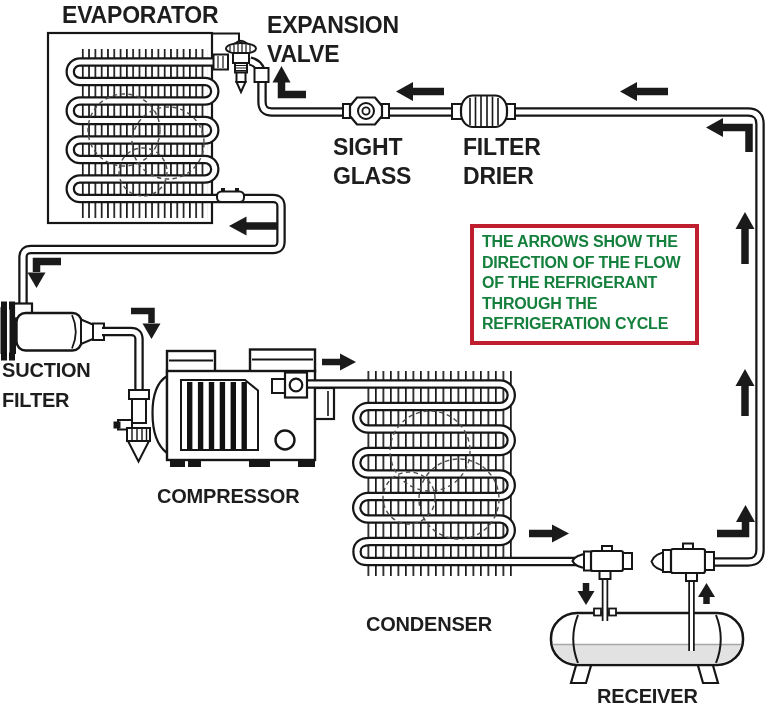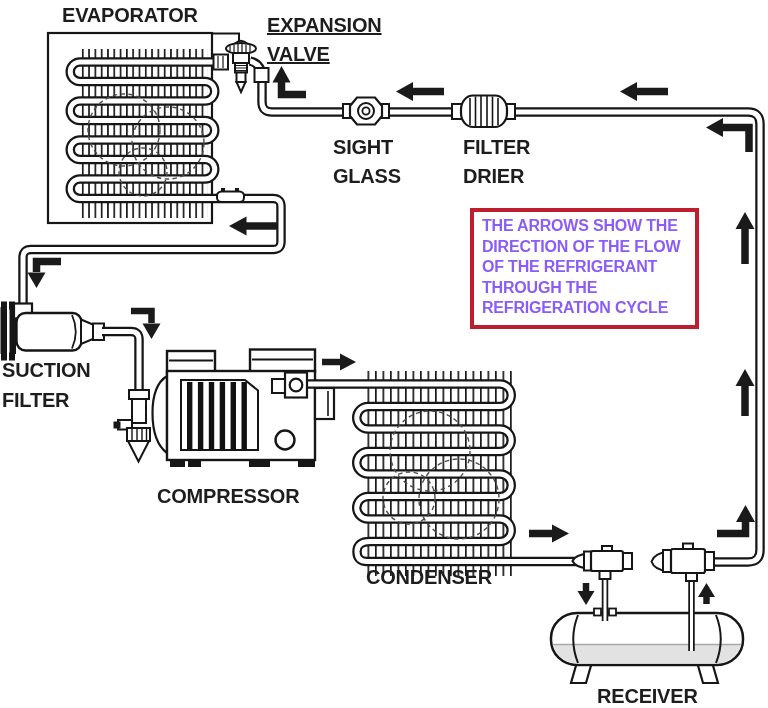--- a/index.html
+++ b/index.html
@@ -1,24 +1,24 @@
 <!DOCTYPE html>
 <html><head>
 <meta charset="utf-8">
 <style>
   html,body{margin:0;padding:0;background:#fff;}
   #stage{position:relative;width:768px;height:708px;background:#ffffff;overflow:hidden;
          font-family:"Liberation Sans", sans-serif;}
   #diagram-svg{position:absolute;left:0;top:0;}
   .lbl{position:absolute;font-weight:bold;color:#1d1d1d;white-space:pre-line;
-       letter-spacing:-0.2px;line-height:29px;font-size:20px;z-index:5;}
+       letter-spacing:-0.2px;line-height:29px;font-size:23px;z-index:5;}
   .lbl.big{font-size:20px;line-height:30px;}
-  #note-box{position:absolute;left:470px;top:208px;width:229px;box-sizing:border-box;
+  #note-box{position:absolute;left:470px;top:224px;width:229px;box-sizing:border-box;
             border:4px solid #be1e2d;padding:4px 6px 6px 8px;z-index:5;
-            font-weight:bold;font-size:16px;line-height:20.6px;color:#8b5cf6;
+            font-weight:bold;font-size:16px;line-height:20.6px;color:#15803d;
             white-space:pre-line;letter-spacing:-0.2px;}
   
   .to{stroke:#161616;stroke-width:9.5;fill:none;}
   .ti{stroke:#ffffff;stroke-width:5;fill:none;}
   .tno{stroke:#161616;stroke-width:6.5;fill:none;}
   .tni{stroke:#ffffff;stroke-width:3;fill:none;}
   .ln{stroke:#161616;fill:none;}
   .part{fill:#ffffff;stroke:#161616;}
   .arrow-shaft{stroke:#1a1a1a;stroke-width:7.5;fill:none;stroke-linejoin:miter;}
   .arrow-shaft.sm{stroke-width:6.5;}
@@ -268,30 +268,30 @@
     <path class="arrow-shaft sm" d="M 586,583 L 586,592"></path>
     <polygon class="arrow-head" points="586,605 577.5,591 594.5,591"></polygon>
   </g>
   <g>
     <path class="arrow-shaft sm" d="M 706.5,604 L 706.5,596"></path>
     <polygon class="arrow-head" points="706.5,583 698,597 715,597"></polygon>
   </g>
 </svg>
 
   <div class="lbl" style="left:62px;top:1px;">EVAPORATOR</div>
-  <div class="lbl" style="left:267px;top:11px;text-decoration:underline;">EXPANSION
+  <div class="lbl" style="left:267px;top:11px;">EXPANSION
 VALVE</div>
   <div class="lbl" style="left:333px;top:133px;">SIGHT
 GLASS</div>
   <div class="lbl" style="left:463px;top:133px;">FILTER
 DRIER</div>
   <div class="lbl big" style="left:2px;top:355px;">SUCTION
 FILTER</div>
   <div class="lbl big" style="left:157px;top:469px;margin-top:12px;">COMPRESSOR</div>
-  <div class="lbl big" style="left:366px;top:562px;">CONDENSER</div>
+  <div class="lbl big" style="left:366px;top:609px;">CONDENSER</div>
   <div class="lbl big" style="left:597px;top:681px;">RECEIVER</div>
 
   <div id="note-box">THE ARROWS SHOW THE
 DIRECTION OF THE FLOW
 OF THE REFRIGERANT
 THROUGH THE
 REFRIGERATION CYCLE</div>
 
 </div>
 

